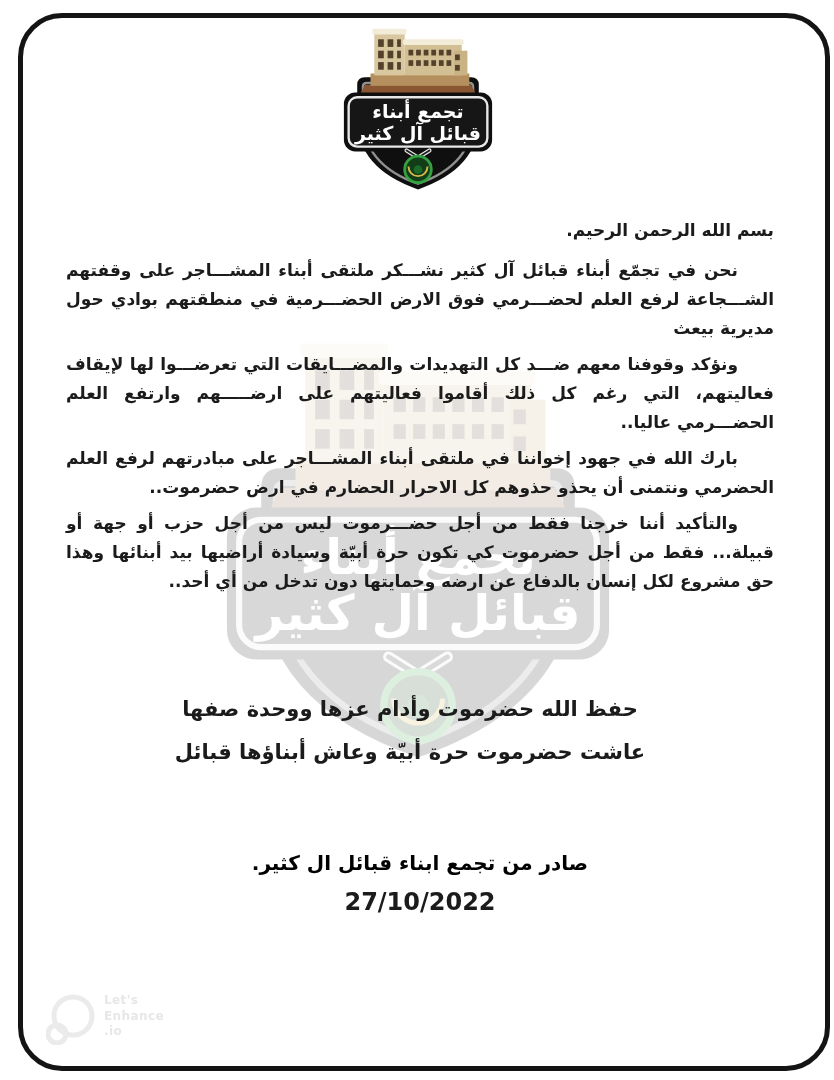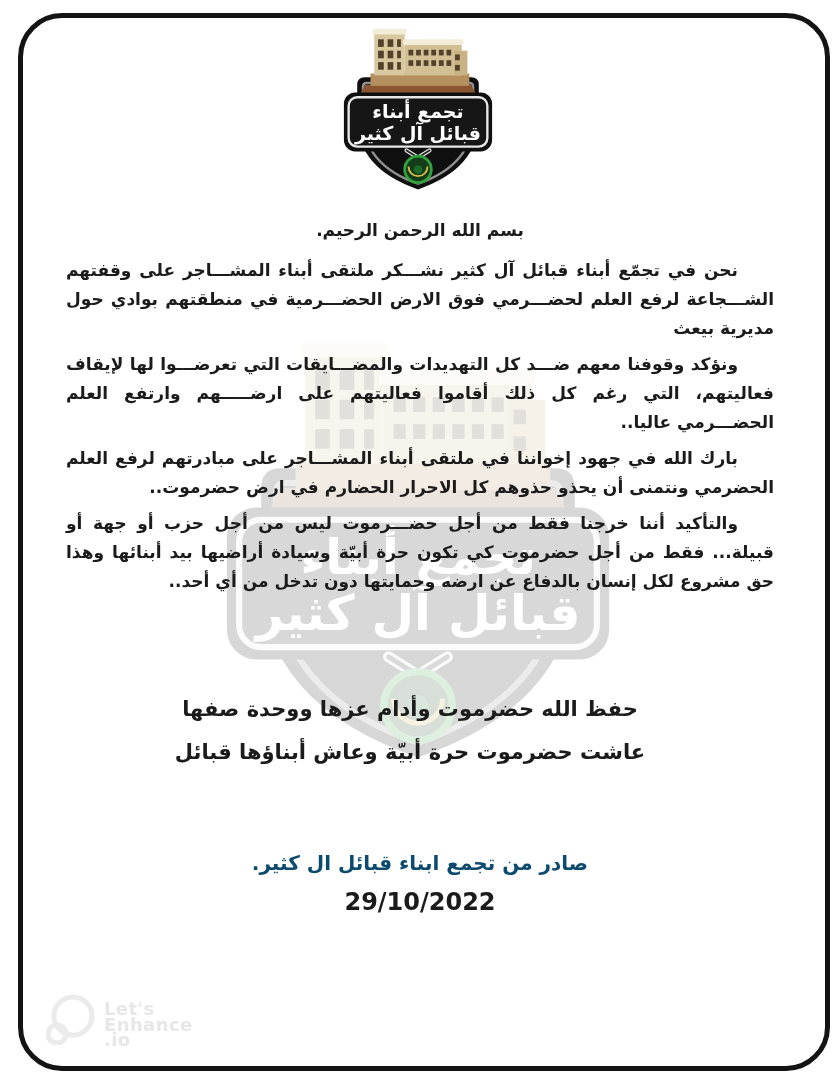--- a/index.html
+++ b/index.html
@@ -25,48 +25,48 @@
     position:absolute; left:222px; top:336px; width:392px; height:441px;
     opacity:0.16; z-index:1; pointer-events:none;
   }
   .bg-watermark svg { width:100%; height:100%; display:block; }
 
   
   .content {
     position:absolute; left:66px; top:219px; width:708px; z-index:2;
     direction:rtl; color:#1b1b1b; font-weight:bold;
   }
-  .basmala { text-align:center; font-size:17px; line-height:22px; margin-bottom:15px; }
+  .basmala { text-align:right; font-size:17px; line-height:22px; margin-bottom:15px; }
   .para {
     font-size:17px; line-height:29px; text-align:justify;
     text-indent:36px; margin-bottom:7px;
   }
   .closing-line {
     position:absolute; left:56px; width:708px; text-align:center; z-index:2;
     direction:rtl; color:#1b1b1b; font-weight:bold; font-size:21px;
   }
   .closing-1 { top:697px; }
   .closing-2 { top:740px; }
   .source-line {
     position:absolute; left:66px; top:851px; width:708px; text-align:center; z-index:2;
-    direction:rtl; color:#0c4a6e; font-weight:bold; font-size:20px;
+    direction:rtl; color:#000000; font-weight:bold; font-size:20px;
   }
   .date-line {
     position:absolute; left:66px; top:888px; width:708px; text-align:center; z-index:2;
     direction:ltr; color:#1b1b1b; font-weight:bold; font-size:24px;
     font-family:"DejaVu Sans", sans-serif;
   }
 
   
   .enhance {
     position:absolute; left:46px; top:993px; z-index:2;
     display:flex; align-items:flex-start; gap:8px;
     color:#e7e7e7; font-weight:bold;
   }
-  .enhance .txt { font-size:18px; line-height:15.5px; letter-spacing:0.4px;margin-top:8px; }
+  .enhance .txt { font-size:12px; line-height:15.5px; letter-spacing:0.4px; }
 </style>
 </head>
 <body>
 
 <div class="page">
 
   <div class="doc-border"></div>
 
   <div class="bg-watermark">
     <svg viewBox="0 0 160 180">
@@ -179,21 +179,21 @@
     <p class="para">نحن في تجمّع أبناء قبائل آل كثير نشـــكر ملتقى أبناء المشـــاجر على وقفتهم الشـــجاعة لرفع العلم لحضـــرمي فوق الارض الحضـــرمية في منطقتهم بوادي حول مديرية بيعث</p>
     <p class="para">ونؤكد وقوفنا معهم ضـــد كل التهديدات والمضـــايقات التي تعرضـــوا لها لإيقاف فعاليتهم، التي رغم كل ذلك أقاموا فعاليتهم على ارضـــــهم وارتفع العلم الحضـــرمي عاليا..</p>
     <p class="para">بارك الله في جهود إخواننا في ملتقى أبناء المشـــاجر على مبادرتهم لرفع العلم الحضرمي ونتمنى أن يحذو حذوهم كل الاحرار الحضارم في ارض حضرموت..</p>
     <p class="para">والتأكيد أننا خرجنا فقط من أجل حضـــرموت ليس من أجل حزب أو جهة أو قبيلة... فقط من أجل حضرموت كي تكون حرة أبيّة وسيادة أراضيها بيد أبنائها وهذا حق مشروع لكل إنسان بالدفاع عن ارضه وحمايتها دون تدخل من أي أحد..</p>
   </div>
 
   <div class="closing-line closing-1">حفظ الله حضرموت وأدام عزها ووحدة صفها</div>
   <div class="closing-line closing-2">عاشت حضرموت حرة أبيّة وعاش أبناؤها قبائل</div>
 
   <div class="source-line">صادر من تجمع ابناء قبائل ال كثير.</div>
-  <div class="date-line">29/10/2022</div>
+  <div class="date-line">27/10/2022</div>
 
   <div class="enhance">
     <svg width="50" height="52" viewBox="0 0 50 52">
       <circle cx="27" cy="23" r="19" fill="none" stroke="#ebebeb" stroke-width="5"></circle>
       <circle cx="11" cy="41" r="9" fill="none" stroke="#ebebeb" stroke-width="5"></circle>
     </svg>
     <div class="txt">
       <div>Let's</div>
       <div>Enhance</div>
       <div>.io</div>

